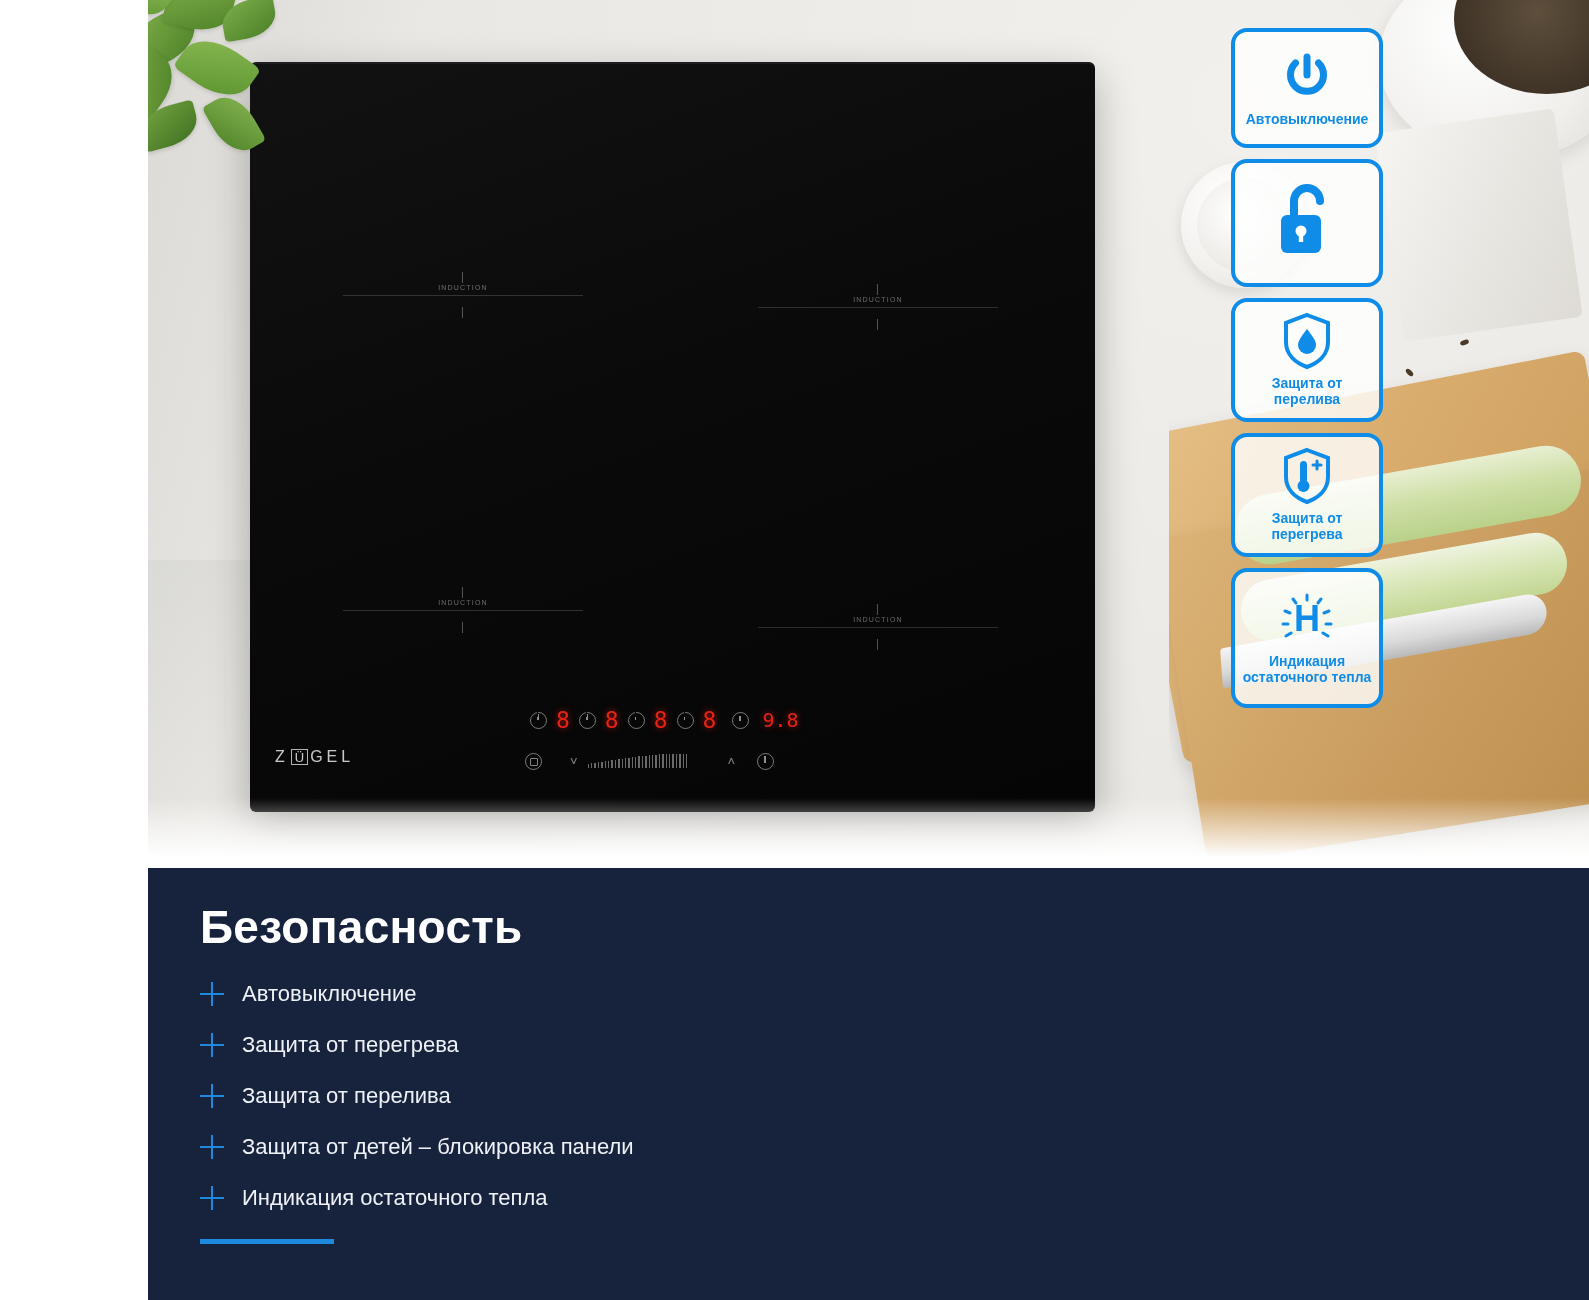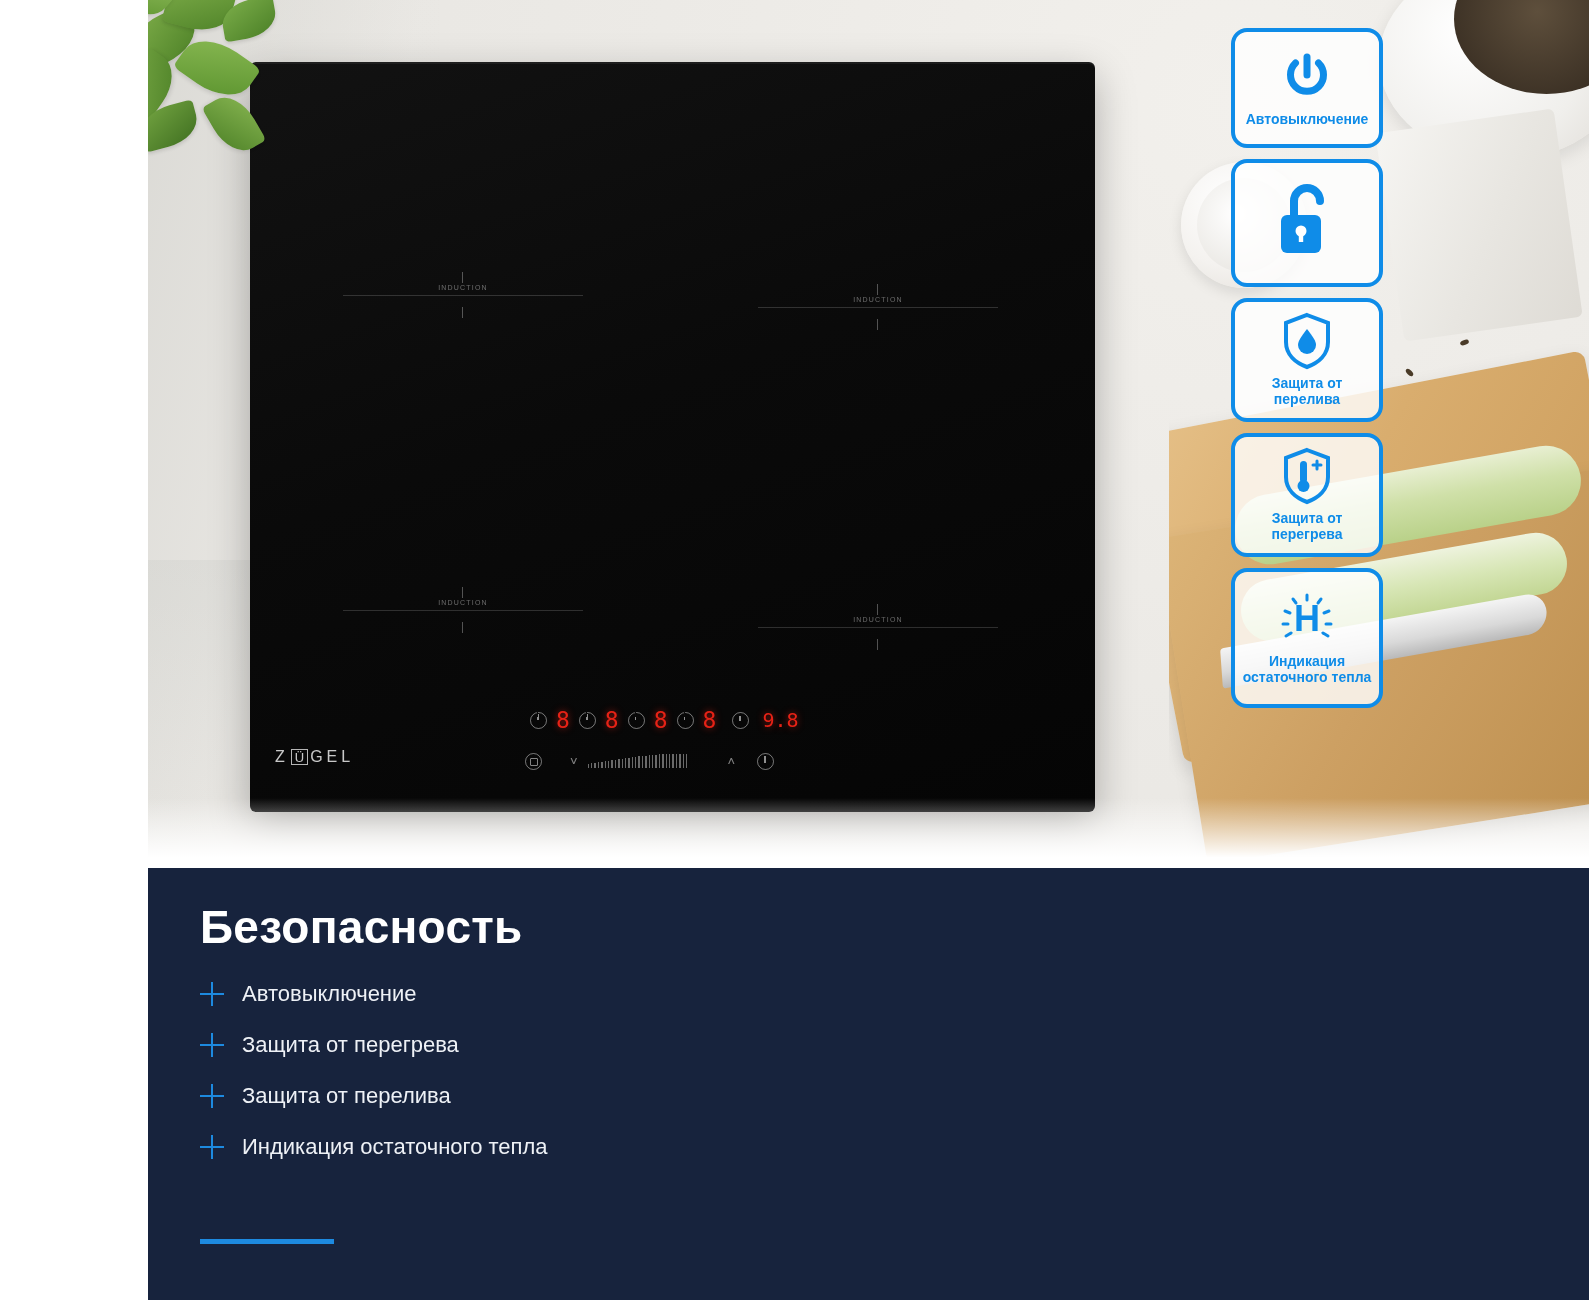--- a/index.html
+++ b/index.html
@@ -678,20 +678,24 @@
       <div class="feature-item">
         <div class="plus"></div>
         <div class="feature-text">Защита от перегрева</div>
       </div>
       <div class="feature-item">
         <div class="plus"></div>
         <div class="feature-text">Защита от перелива</div>
       </div>
       <div class="feature-item">
         <div class="plus"></div>
+        <div class="feature-text">Защита от детей – блокировка панели</div>
+      </div>
+      <div class="feature-item">
+        <div class="plus"></div>
         <div class="feature-text">Индикация остаточного тепла</div>
       </div>
     </div>
 
     <div class="underline-bar"></div>
   </div>
 
 </div>
 
 </body></html>

